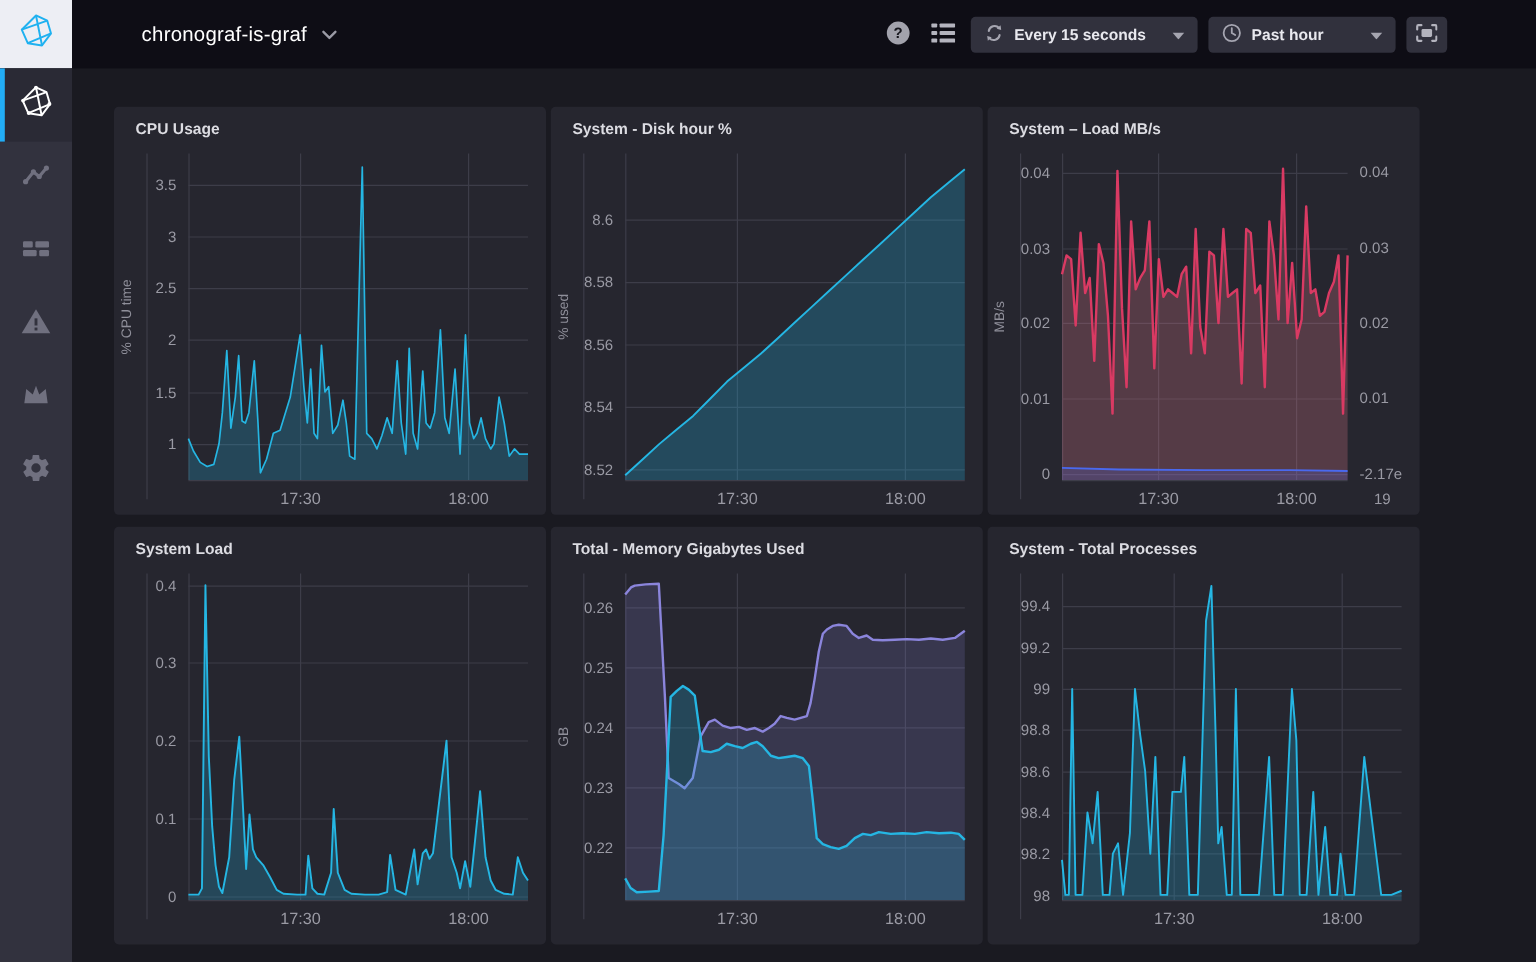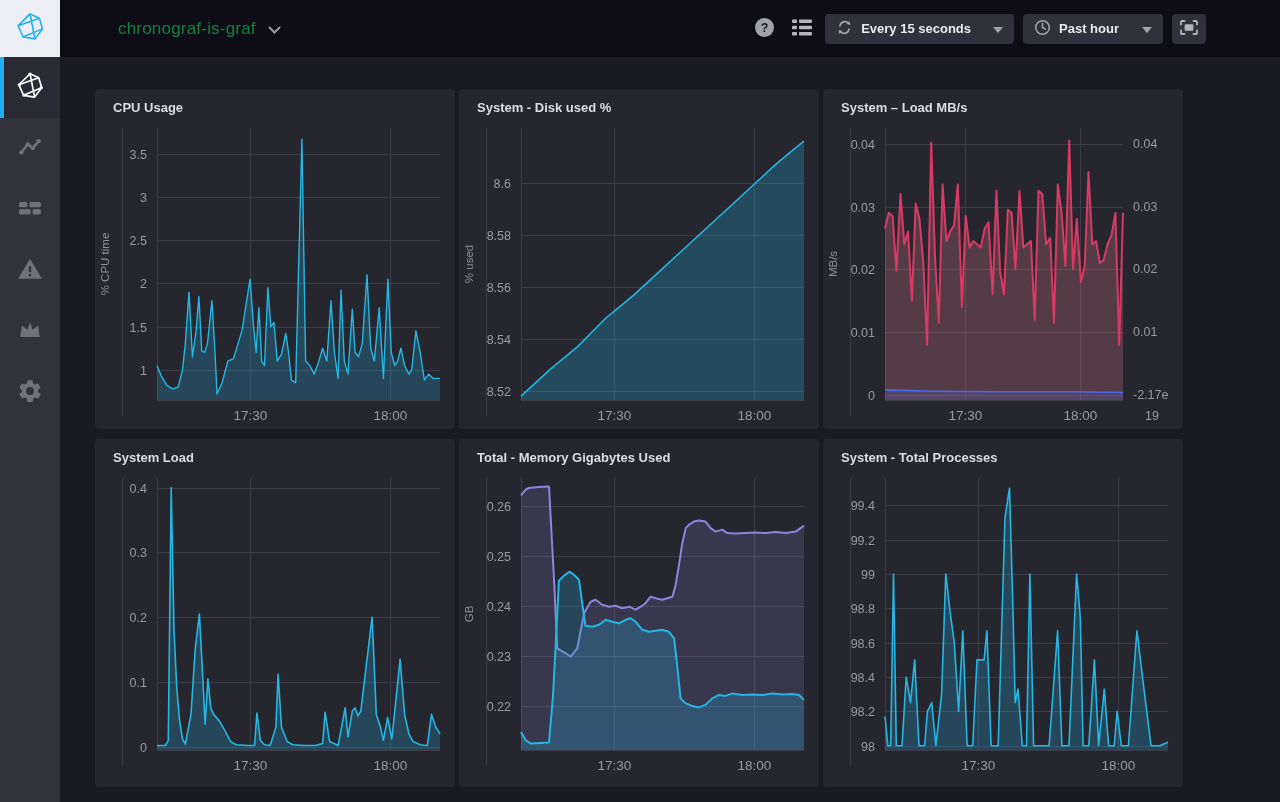--- a/index.html
+++ b/index.html
@@ -3,21 +3,21 @@
 <meta charset="utf-8">
 <style>
   * { margin:0; padding:0; box-sizing:border-box; }
   html,body { width:1280px; height:802px; background:#1a1a21; font-family:"Liberation Sans",sans-serif; overflow:hidden; }
   .app { position:relative; width:1280px; height:802px; background:#1a1a21; overflow:hidden; }
 
   
   .topbar { position:absolute; top:0; left:0; width:1280px; height:57px; background:#0e0d15; display:flex; align-items:center; }
   .logo-tile { width:60px; height:57px; background:#edeef4; display:flex; align-items:center; justify-content:center; flex:0 0 auto; }
   .dash-title-wrap { margin-left:58px; display:flex; align-items:center; gap:12px; cursor:pointer; }
-  .dash-title { color:#15803d; font-size:17px; font-weight:500; letter-spacing:.2px; }
+  .dash-title { color:#ffffff; font-size:17px; font-weight:500; letter-spacing:.2px; }
   .topbar-right { margin-left:auto; padding-right:74px; display:flex; align-items:center; gap:9px; }
   .icon-btn { background:none; border:none; display:flex; align-items:center; justify-content:center; cursor:pointer; padding:0 4px; }
   .dropdown-btn { height:30px; background:#31313d; border:none; border-radius:4px; display:flex; align-items:center; gap:8px; padding:9px 11px; color:#e9e9ef; font-size:13px; font-weight:700; font-family:"Liberation Sans",sans-serif; cursor:pointer; }
   .dropdown-btn .caret { margin-left:14px; }
   .square-btn { width:34px; height:30px; background:#31313d; border:none; border-radius:4px; display:flex; align-items:center; justify-content:center; cursor:pointer; }
 
   
   .sidebar { position:absolute; top:57px; left:0; width:60px; bottom:0; background:#32323e; display:flex; flex-direction:column; }
   .nav-item { width:60px; height:61px; display:flex; align-items:center; justify-content:center; position:relative; cursor:pointer; color:#70707f; }
   .nav-item.active { background:#2a2a35; color:#ffffff; }
@@ -85,21 +85,21 @@
               <polygon points="3.4,15.8 2.8,11.6 6.8,12.8" fill="#a5a5b0" stroke="none"></polygon>
           </svg>
         </span>
         <span>Every 15 seconds</span>
         <span class="caret">
           <svg width="10" height="6" viewBox="0 0 10 6">
               <polygon points="0,0 10,0 5,6" fill="#a5a5b0"></polygon>
             </svg>
         </span>
       </button>
-      <button class="dropdown-btn" style="width:140px;">
+      <button class="dropdown-btn" style="width:156px;">
         <span>
           <svg width="17" height="17" viewBox="0 0 18 18" fill="none" stroke="#a5a5b0" stroke-width="1.6" stroke-linecap="round">
             <circle cx="9" cy="9" r="7.2"></circle>
               <path d="M9 4.8 V9 L12 10.8"></path>
           </svg>
         </span>
         <span>Past hour</span>
         <span class="caret" style="margin-left:auto;">
           <svg width="10" height="6" viewBox="0 0 10 6">
               <polygon points="0,0 10,0 5,6" fill="#a5a5b0"></polygon>
@@ -201,21 +201,21 @@
               <text x="155.5" y="331" text-anchor="middle" font-size="13.5" fill="#9a9aa4">17:30</text>
               <line x1="295.5" y1="39" x2="295.5" y2="311" stroke="#3d3d49" stroke-width="1"></line>
               <text x="295.5" y="331" text-anchor="middle" font-size="13.5" fill="#9a9aa4">18:00</text>
               <path d="M62.0 276.5 L66.2 286.8 L71.9 296.3 L77.6 299.8 L83.2 298.0 L87.5 280.8 L90.3 254.9 L94.0 203.1 L97.4 267.8 L101.1 241.9 L103.9 207.4 L106.7 261.8 L109.5 263.5 L112.4 254.9 L116.9 211.7 L120.0 263.5 L122.0 305.0 L127.1 293.7 L132.8 272.1 L138.4 269.6 L146.9 241.9 L155.1 190.1 L158.2 233.3 L161.1 263.5 L163.9 218.6 L166.7 272.1 L169.5 276.5 L172.9 198.7 L175.8 237.6 L178.9 233.3 L182.3 272.1 L186.5 265.2 L190.8 244.5 L193.6 263.5 L196.4 291.1 L200.7 293.7 L206.9 50.2 L210.6 272.1 L214.8 276.5 L219.1 285.1 L223.3 273.9 L227.6 259.2 L231.8 272.1 L236.0 211.7 L239.4 263.5 L243.1 289.4 L246.0 201.3 L249.3 272.1 L253.0 285.1 L257.3 220.3 L260.1 263.5 L263.5 267.8 L267.2 254.9 L272.0 185.8 L275.7 259.2 L279.3 272.1 L284.2 218.6 L288.4 289.4 L292.9 190.1 L296.3 263.5 L299.7 276.5 L302.5 272.1 L305.9 259.2 L309.6 276.5 L313.9 285.1 L316.7 280.8 L320.9 241.9 L325.2 263.5 L329.4 291.1 L333.7 285.1 L337.9 289.4 L345.0 289.4 L345.0 311 L62.0 311 Z" fill="rgba(34,170,217,0.25)" stroke="none"></path>
               <path d="M62.0 276.5 L66.2 286.8 L71.9 296.3 L77.6 299.8 L83.2 298.0 L87.5 280.8 L90.3 254.9 L94.0 203.1 L97.4 267.8 L101.1 241.9 L103.9 207.4 L106.7 261.8 L109.5 263.5 L112.4 254.9 L116.9 211.7 L120.0 263.5 L122.0 305.0 L127.1 293.7 L132.8 272.1 L138.4 269.6 L146.9 241.9 L155.1 190.1 L158.2 233.3 L161.1 263.5 L163.9 218.6 L166.7 272.1 L169.5 276.5 L172.9 198.7 L175.8 237.6 L178.9 233.3 L182.3 272.1 L186.5 265.2 L190.8 244.5 L193.6 263.5 L196.4 291.1 L200.7 293.7 L206.9 50.2 L210.6 272.1 L214.8 276.5 L219.1 285.1 L223.3 273.9 L227.6 259.2 L231.8 272.1 L236.0 211.7 L239.4 263.5 L243.1 289.4 L246.0 201.3 L249.3 272.1 L253.0 285.1 L257.3 220.3 L260.1 263.5 L263.5 267.8 L267.2 254.9 L272.0 185.8 L275.7 259.2 L279.3 272.1 L284.2 218.6 L288.4 289.4 L292.9 190.1 L296.3 263.5 L299.7 276.5 L302.5 272.1 L305.9 259.2 L309.6 276.5 L313.9 285.1 L316.7 280.8 L320.9 241.9 L325.2 263.5 L329.4 291.1 L333.7 285.1 L337.9 289.4 L345.0 289.4" fill="none" stroke="#25b6e3" stroke-width="1.4" stroke-linejoin="round"></path>
               <text x="14" y="175" text-anchor="middle" font-size="11.5" fill="#8f8f9a" transform="rotate(-90 14 175)">% CPU time</text>
             </svg>
           </div>
       </section>
       <section class="panel">
-        <h2 class="panel-title">System - Disk used %</h2>
+        <h2 class="panel-title">System - Disk hour %</h2>
         <div class="chart">
             <svg width="360" height="340">
               <line x1="27.5" y1="39" x2="27.5" y2="327" stroke="#3d3d49" stroke-width="1"></line>
               <line x1="62.5" y1="39" x2="62.5" y2="311" stroke="#3d3d49" stroke-width="1"></line>
               <line x1="62" y1="311.5" x2="345" y2="311.5" stroke="#3d3d49" stroke-width="1"></line>
               <line x1="62" y1="94.5" x2="345" y2="94.5" stroke="#3d3d49" stroke-width="1"></line>
               <text x="52" y="98.5" text-anchor="end" font-size="12.5" fill="#9a9aa4">8.6</text>
               <line x1="62" y1="146.5" x2="345" y2="146.5" stroke="#3d3d49" stroke-width="1"></line>
               <text x="52" y="150.5" text-anchor="end" font-size="12.5" fill="#9a9aa4">8.58</text>
               <line x1="62" y1="198.5" x2="345" y2="198.5" stroke="#3d3d49" stroke-width="1"></line>

